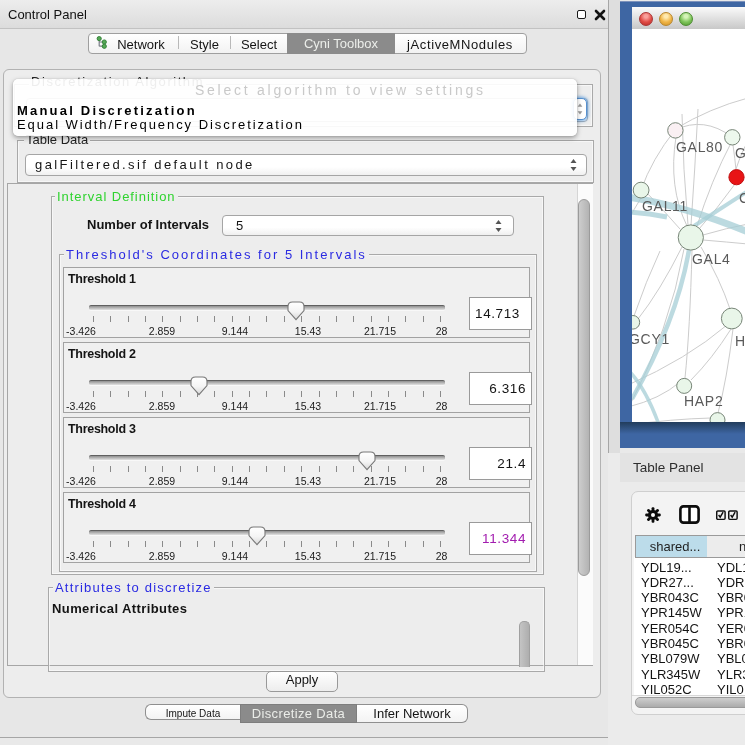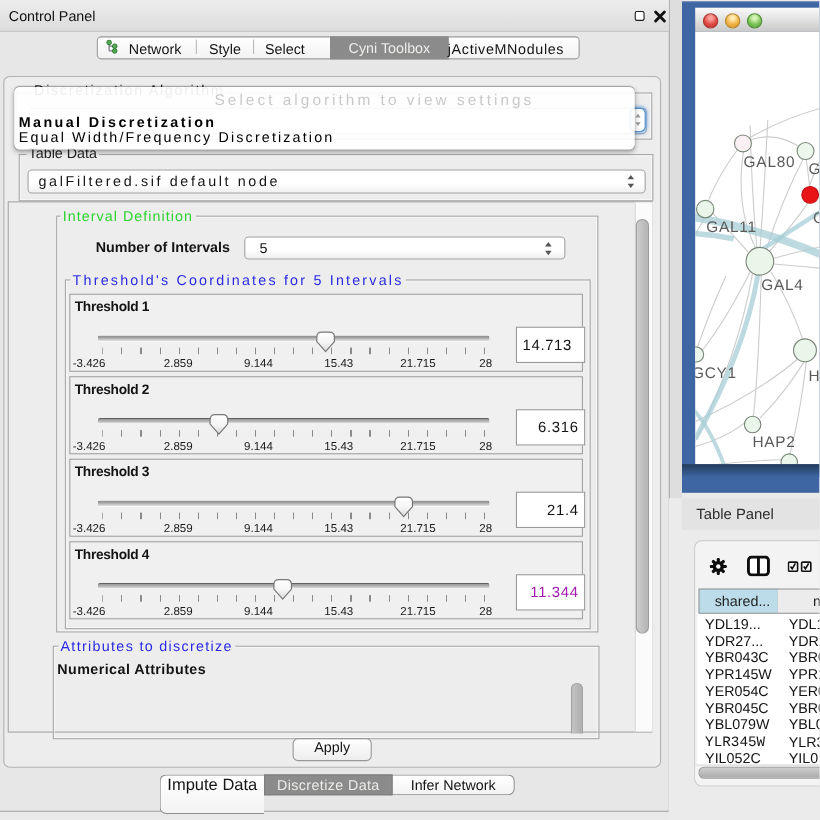--- a/index.html
+++ b/index.html
@@ -27,21 +27,21 @@
   <div class="abs" style="left:230px;top:36px;width:1px;height:13px;background:#b9b9b9;"></div>
   <svg class="abs" style="left:96px;top:36px" width="12" height="13" viewBox="0 0 12 13">
     <path d="M3.2 2.5 V10.2 M3.2 6 H7.6 M3.2 10.2 H7.6" stroke="#7a7f88" stroke-width="1.2" fill="none"></path>
     <circle cx="3.2" cy="2.6" r="2.1" fill="#55a855" stroke="#2e7d32" stroke-width="0.9"></circle>
     <circle cx="8.3" cy="6" r="2.1" fill="#55a855" stroke="#2e7d32" stroke-width="0.9"></circle>
     <circle cx="8.3" cy="10.3" r="2.1" fill="#55a855" stroke="#2e7d32" stroke-width="0.9"></circle>
   </svg>
   <div class="abs" style="left:112px;top:37px;width:58px;font-size:13px;color:#141414;text-align:center;">Network</div>
   <div class="abs" style="left:178px;top:37px;width:53px;font-size:13px;color:#141414;text-align:center;">Style</div>
   <div class="abs" style="left:231px;top:37px;width:56px;font-size:13px;color:#141414;text-align:center;">Select</div>
-  <div class="abs" style="left:287px;top:33px;width:108px;height:21px;background:#8b8b8b;line-height:21px;font-size:13px;color:#eceeea;text-align:center;margin-left:13px;">Cyni Toolbox</div>
+  <div class="abs" style="left:287px;top:33px;width:108px;height:21px;background:#8b8b8b;line-height:21px;font-size:13px;color:#eceeea;text-align:center;">Cyni Toolbox</div>
   <div class="abs" style="left:395px;top:37px;width:130px;font-size:13px;letter-spacing:0.6px;color:#141414;text-align:center;">jActiveMNodules</div>
 
   <div class="abs" style="left:3px;top:69px;width:596px;height:627px;background:#ededed;border:1px solid #b2b2b2;border-radius:6px;"></div>
 
   <div class="grpbrd" style="left:14px;top:84px;width:577px;height:41px;"></div>
   <div class="grptitle" style="left:29px;top:75px;color:#222;letter-spacing:1.55px;">Discretization Algorithm</div>
 
   <div class="abs" style="left:26px;top:98px;width:560px;height:22px;background:#fff;border:1px solid #a8a8a8;border-radius:4px;"></div>
   <div class="abs" style="left:573px;top:98px;width:14px;height:22px;background:#fff;border:1.5px solid #5791d0;border-radius:5px;box-shadow:0 0 3px 1.5px rgba(100,160,220,.75);box-sizing:border-box;"></div>
   <svg class="abs" style="left:576px;top:102px" width="8" height="14" viewBox="0 0 8 14">
@@ -168,21 +168,21 @@
   <div class="abs" style="left:469px;top:522px;width:63px;height:33px;background:#fff;border:1px solid #9a9a9a;box-sizing:border-box;"></div>
   <div class="abs" style="left:469px;top:531px;width:57px;text-align:right;font-size:13.5px;letter-spacing:0.6px;color:#a21caf;">11.344</div>
 
   <div class="grpbrd" style="left:48px;top:587px;width:495px;height:83px;"></div>
   <div class="grptitle" style="left:53px;top:581px;color:#2a2ae2;letter-spacing:1.2px;">Attributes to discretize</div>
   <div class="abs" style="left:52px;top:601px;font-size:13px;font-weight:bold;letter-spacing:0.4px;color:#141414;">Numerical Attributes</div>
   <div class="abs" style="left:519px;top:621px;width:9px;height:45px;border-radius:5px 5px 0 0;background:linear-gradient(90deg,#c4c4c4,#aeaeae);border:1px solid #a0a0a0;border-bottom:none;"></div>
 
   <div class="abs" style="left:266px;top:671px;width:70px;height:19px;background:linear-gradient(#ffffff,#ededed);border:1px solid #999;border-radius:5px;text-align:center;line-height:16.5px;font-size:13px;color:#141414;">Apply</div>
 
-  <div class="abs" style="left:145px;top:704px;width:95px;height:36px;background:linear-gradient(#ffffff,#f3f3f3);border:1px solid #8f8f8f;border-radius:6px 0 0 6px;border-right:none;box-sizing:border-box;line-height:17.5px;text-align:center;font-size:15px;color:#141414;">Impute Data</div>
+  <div class="abs" style="left:145px;top:704px;width:95px;height:16px;background:linear-gradient(#ffffff,#f3f3f3);border:1px solid #8f8f8f;border-radius:6px 0 0 6px;border-right:none;box-sizing:border-box;line-height:17.5px;text-align:center;font-size:10px;color:#141414;">Impute Data</div>
   <div class="abs" style="left:240px;top:704px;width:117px;height:19px;background:#8b8b8b;border:1px solid #7e7e7e;box-sizing:border-box;line-height:17.5px;text-align:center;font-size:13px;letter-spacing:0.35px;color:#ebede9;">Discretize Data</div>
   <div class="abs" style="left:357px;top:704px;width:111px;height:19px;background:linear-gradient(#ffffff,#f3f3f3);border:1px solid #8f8f8f;border-radius:0 6px 6px 0;border-left:none;box-sizing:border-box;line-height:17.5px;text-align:center;font-size:13px;color:#141414;">Infer Network</div>
 
   <div class="abs" style="left:13px;top:79px;width:564px;height:57px;background:rgba(255,255,255,0.92);border-radius:5px;box-shadow:0 2px 5px rgba(0,0,0,0.35),0 0 1px rgba(0,0,0,0.3);"></div>
   <div class="abs" style="left:195px;top:82px;font-size:14px;color:#c9c9c9;letter-spacing:2.75px;">Select algorithm to view settings</div>
   <div class="abs" style="left:17px;top:102.5px;font-size:13px;font-weight:bold;letter-spacing:2.2px;color:#000;">Manual Discretization</div>
   <div class="abs" style="left:17px;top:117px;font-size:13px;letter-spacing:1.95px;color:#000;text-align:right;">Equal Width/Frequency Discretization</div>
 </div>
 
 <svg class="abs" style="left:614px;top:368px" width="8" height="9" viewBox="0 0 8 9">
@@ -304,20 +304,20 @@
   <div class="abs" style="left:9px;top:98.1px;font-size:13px;color:#141414;">YBR043C</div>
   <div class="abs" style="left:85px;top:98.1px;font-size:13px;color:#141414;">YBR0</div>
   <div class="abs" style="left:9px;top:113.4px;font-size:13px;color:#141414;">YPR145W</div>
   <div class="abs" style="left:85px;top:113.4px;font-size:13px;color:#141414;">YPR1</div>
   <div class="abs" style="left:9px;top:128.7px;font-size:13px;color:#141414;">YER054C</div>
   <div class="abs" style="left:85px;top:128.7px;font-size:13px;color:#141414;">YER0</div>
   <div class="abs" style="left:9px;top:144.0px;font-size:13px;color:#141414;">YBR045C</div>
   <div class="abs" style="left:85px;top:144.0px;font-size:13px;color:#141414;">YBR0</div>
   <div class="abs" style="left:9px;top:159.3px;font-size:13px;color:#141414;">YBL079W</div>
   <div class="abs" style="left:85px;top:159.3px;font-size:13px;color:#141414;">YBL0</div>
-  <div class="abs" style="left:9px;top:174.6px;font-size:13px;color:#141414;font-family:Liberation Mono, monospace;">YLR345W</div>
+  <div class="abs" style="left:9px;top:174.6px;font-size:13px;color:#141414;">YLR345W</div>
   <div class="abs" style="left:85px;top:174.6px;font-size:13px;color:#141414;">YLR3</div>
   <div class="abs" style="left:9px;top:189.9px;font-size:13px;color:#141414;">YIL052C</div>
   <div class="abs" style="left:85px;top:189.9px;font-size:13px;color:#141414;">YIL0</div>
 
   <div class="abs" style="left:0;top:203px;width:130px;height:13px;background:#f5f5f5;border-top:1px solid #d8d8d8;"></div>
   <div class="abs" style="left:3px;top:205px;width:127px;height:9px;border-radius:5px;background:linear-gradient(#cecece,#ababab);border:1px solid #9a9a9a;"></div>
 </div>
 
 </body></html>

